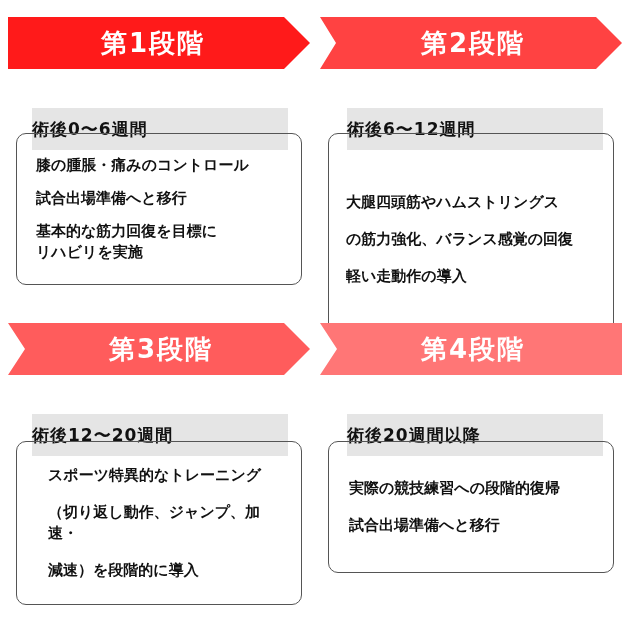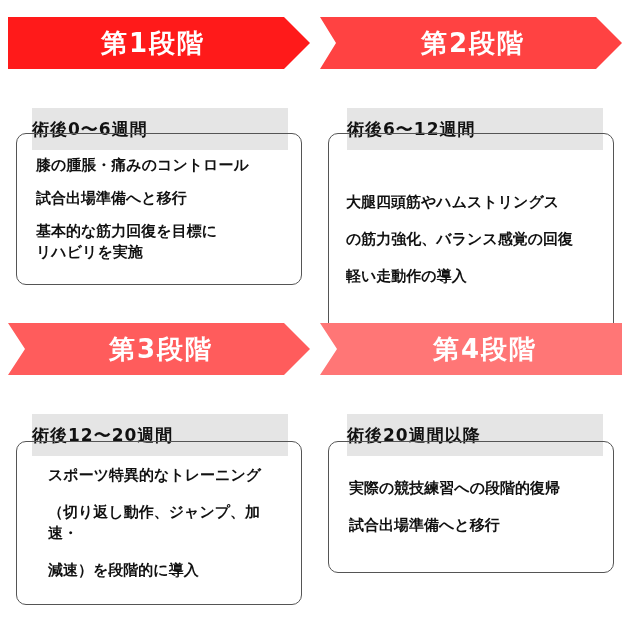--- a/index.html
+++ b/index.html
@@ -135,20 +135,20 @@
     <div class="box-line">（切り返し動作、ジャンプ、加速・</div>
     <div class="box-line">減速）を段階的に導入</div>
   </div>
 </div>
 
 <div class="stage" style="left:320px; top:323px;">
   <div class="banner">
     <svg viewBox="0 0 302 52" preserveAspectRatio="none">
       <polygon points="0,0 302,0 302,52 0,52 17,26" fill="#FF7676"></polygon>
     </svg>
-    <div class="banner-title" style="left:20px;">第4段階</div>
+    <div class="banner-title" style="left:8px;">第4段階</div>
   </div>
   <div class="period" style="left:27px;">術後20週間以降</div>
   <div class="box loose" style="left:8px; top:118px; height:132px; padding-left:20px;">
     <div class="box-line">実際の競技練習への段階的復帰</div>
     <div class="box-line">試合出場準備へと移行</div>
   </div>
 </div>
 
 </body></html>

